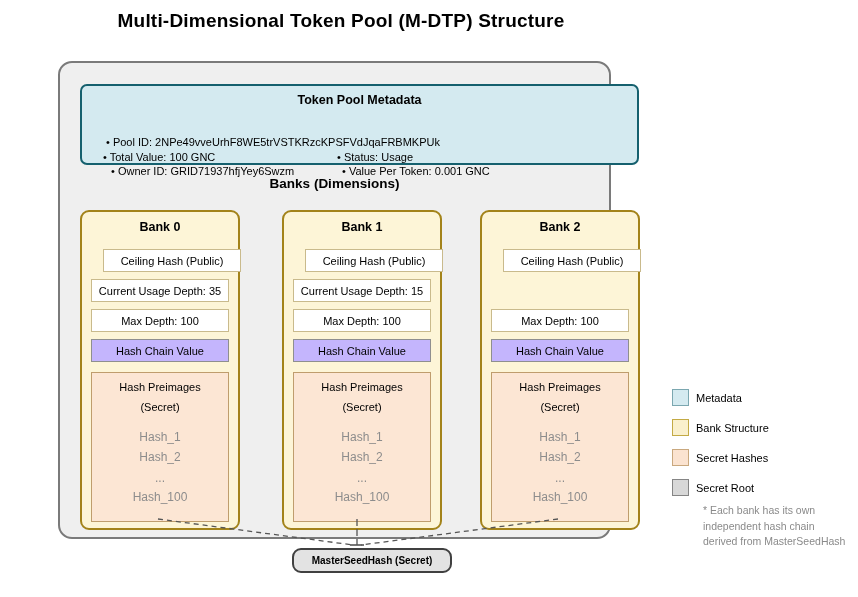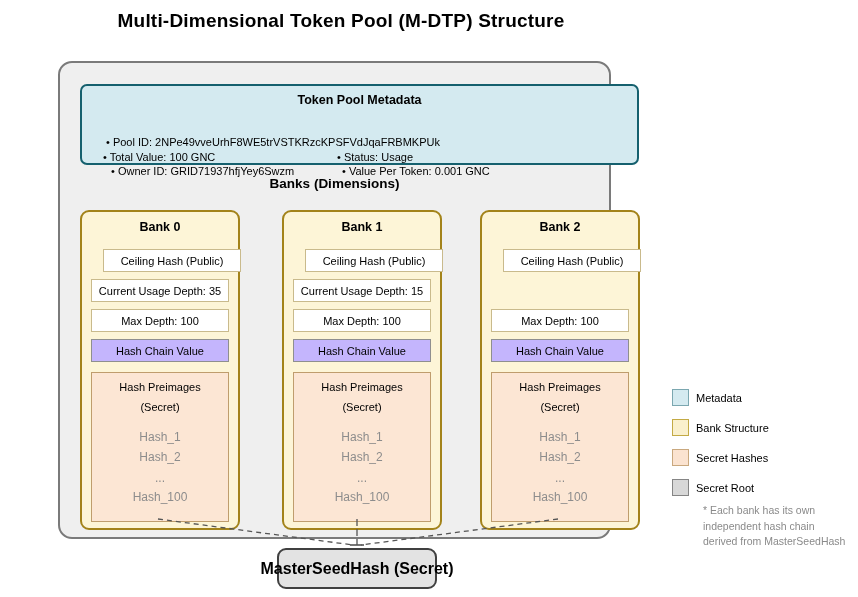--- a/index.html
+++ b/index.html
@@ -78,24 +78,24 @@
   .h-100 { top: 117px; }
 
   
   .connector-svg {
     position: absolute; left: 0; top: 0; width: 858px; height: 597px;
     pointer-events: none;
   }
 
   
   .master-box {
-    position: absolute; left: 277px; top: 548px; width: 160px; height: 41px;
+    position: absolute; left: 292px; top: 548px; width: 160px; height: 25px;
     background: #e3e3e3; border: 2px solid #404040; border-radius: 9px;
     display: flex; align-items: center; justify-content: center;
-    font-weight: bold; font-size: 16px; white-space: nowrap;
+    font-weight: bold; font-size: 10px; white-space: nowrap;
   }
 
   
   .legend-item {
     position: absolute; left: 672px; height: 17px;
     display: flex; align-items: center;
   }
   .li-0 { top: 389px; }
   .li-1 { top: 419px; }
   .li-2 { top: 449px; }

